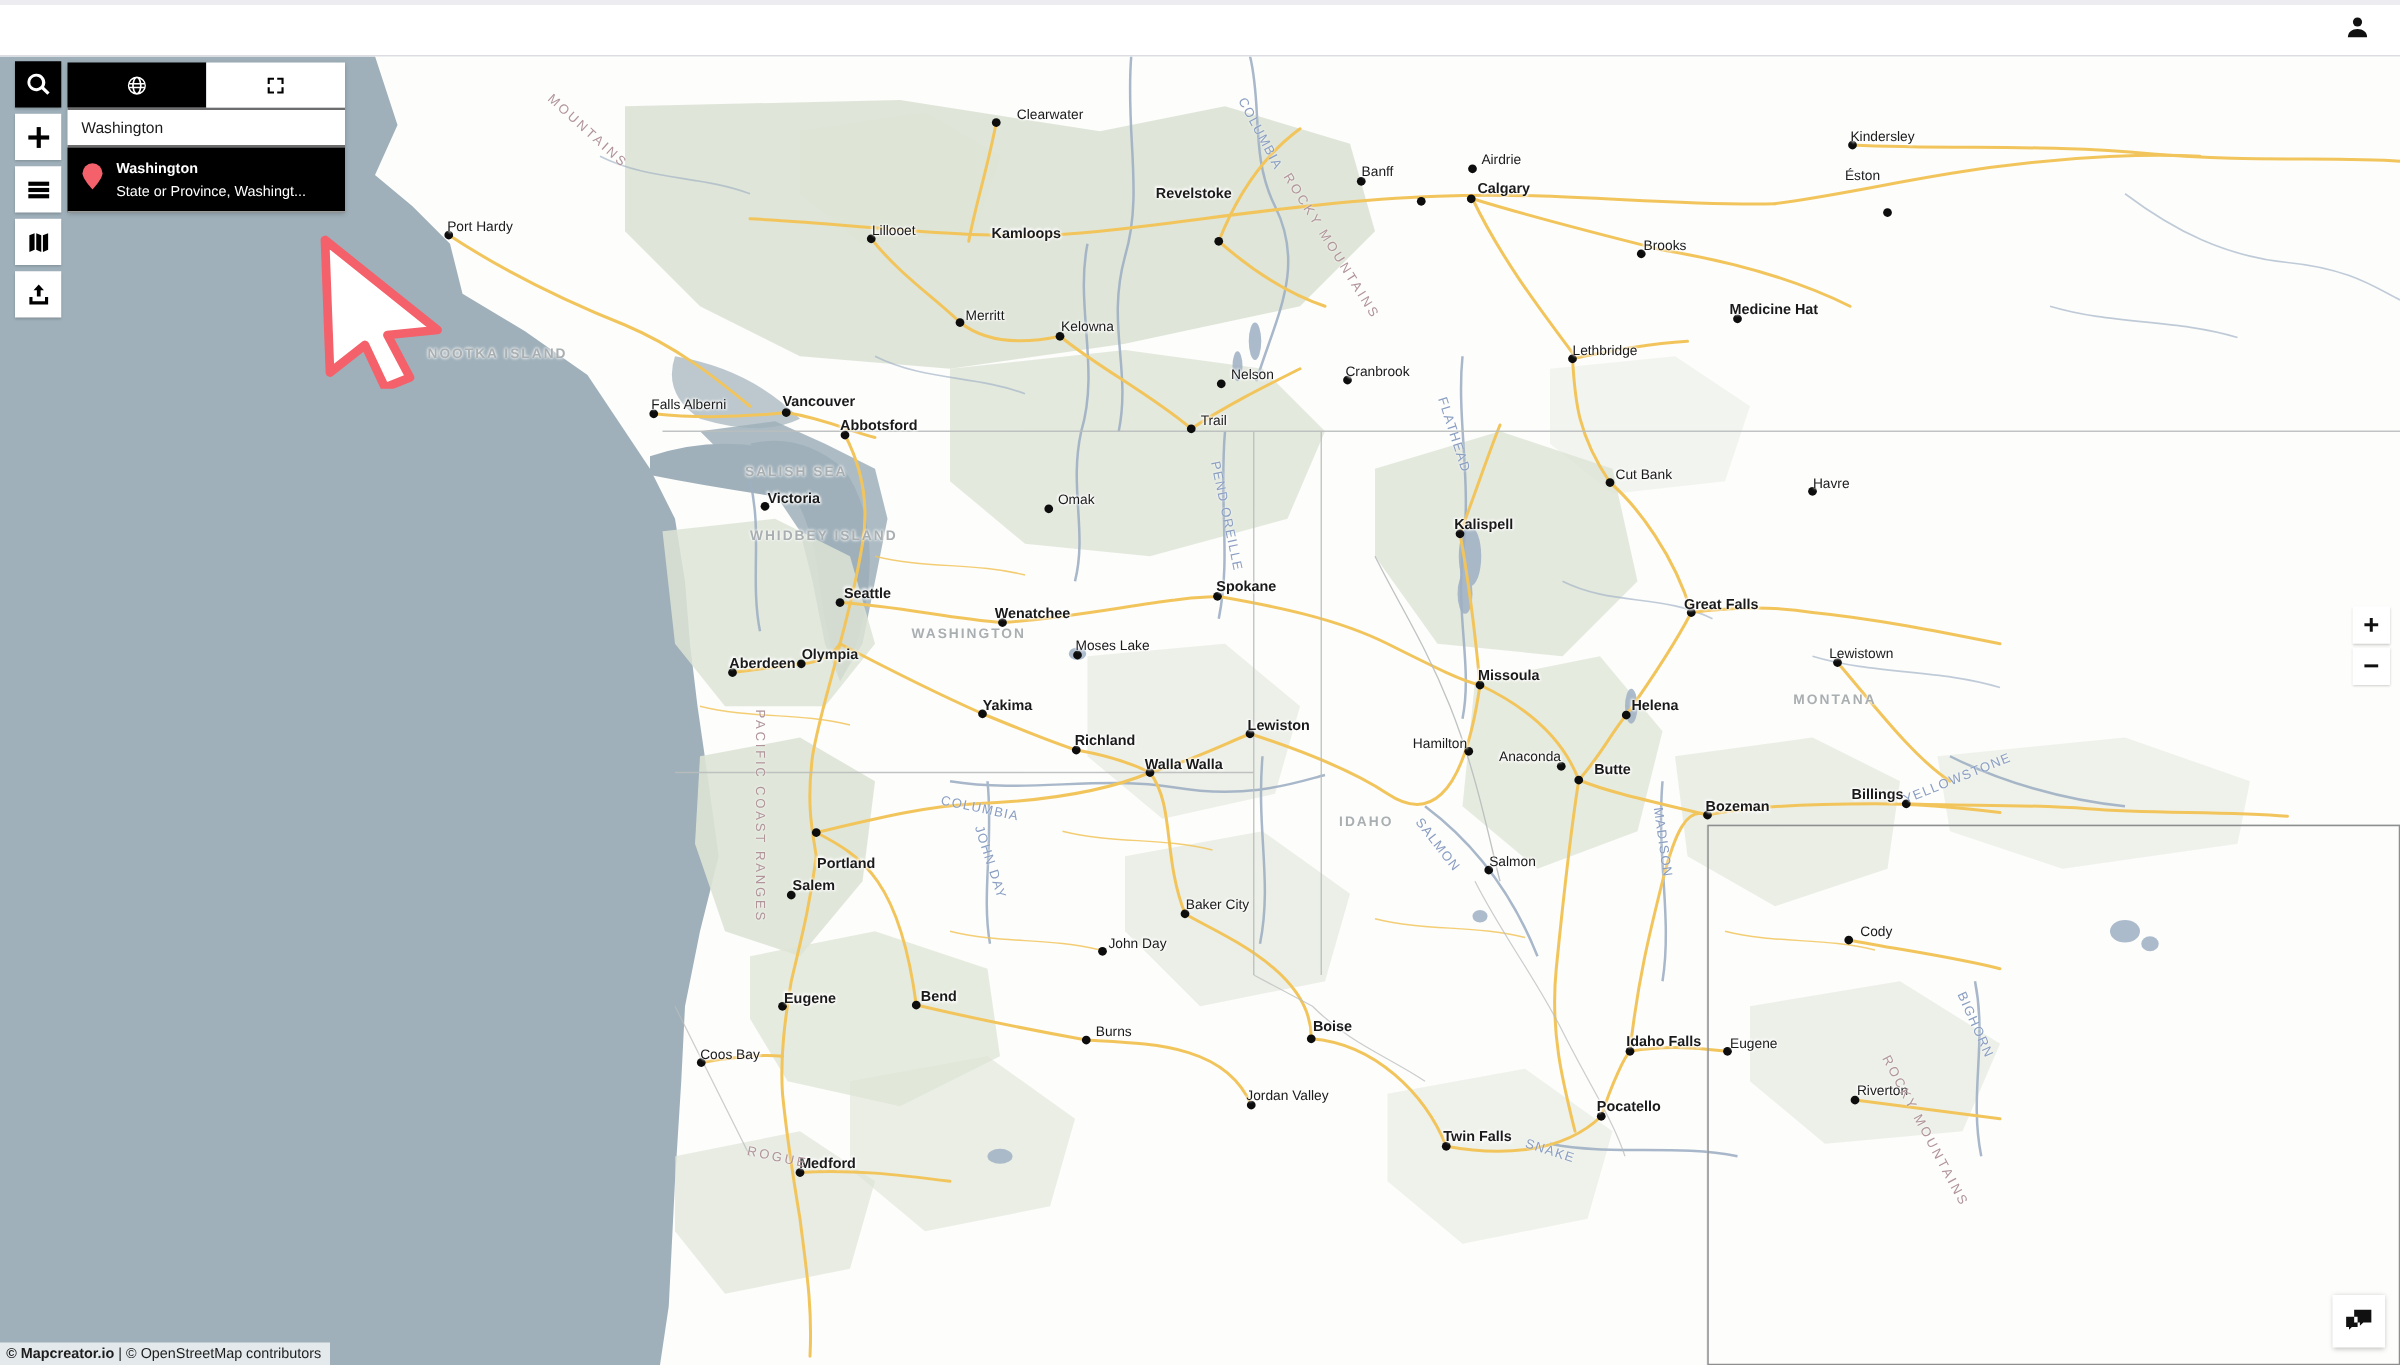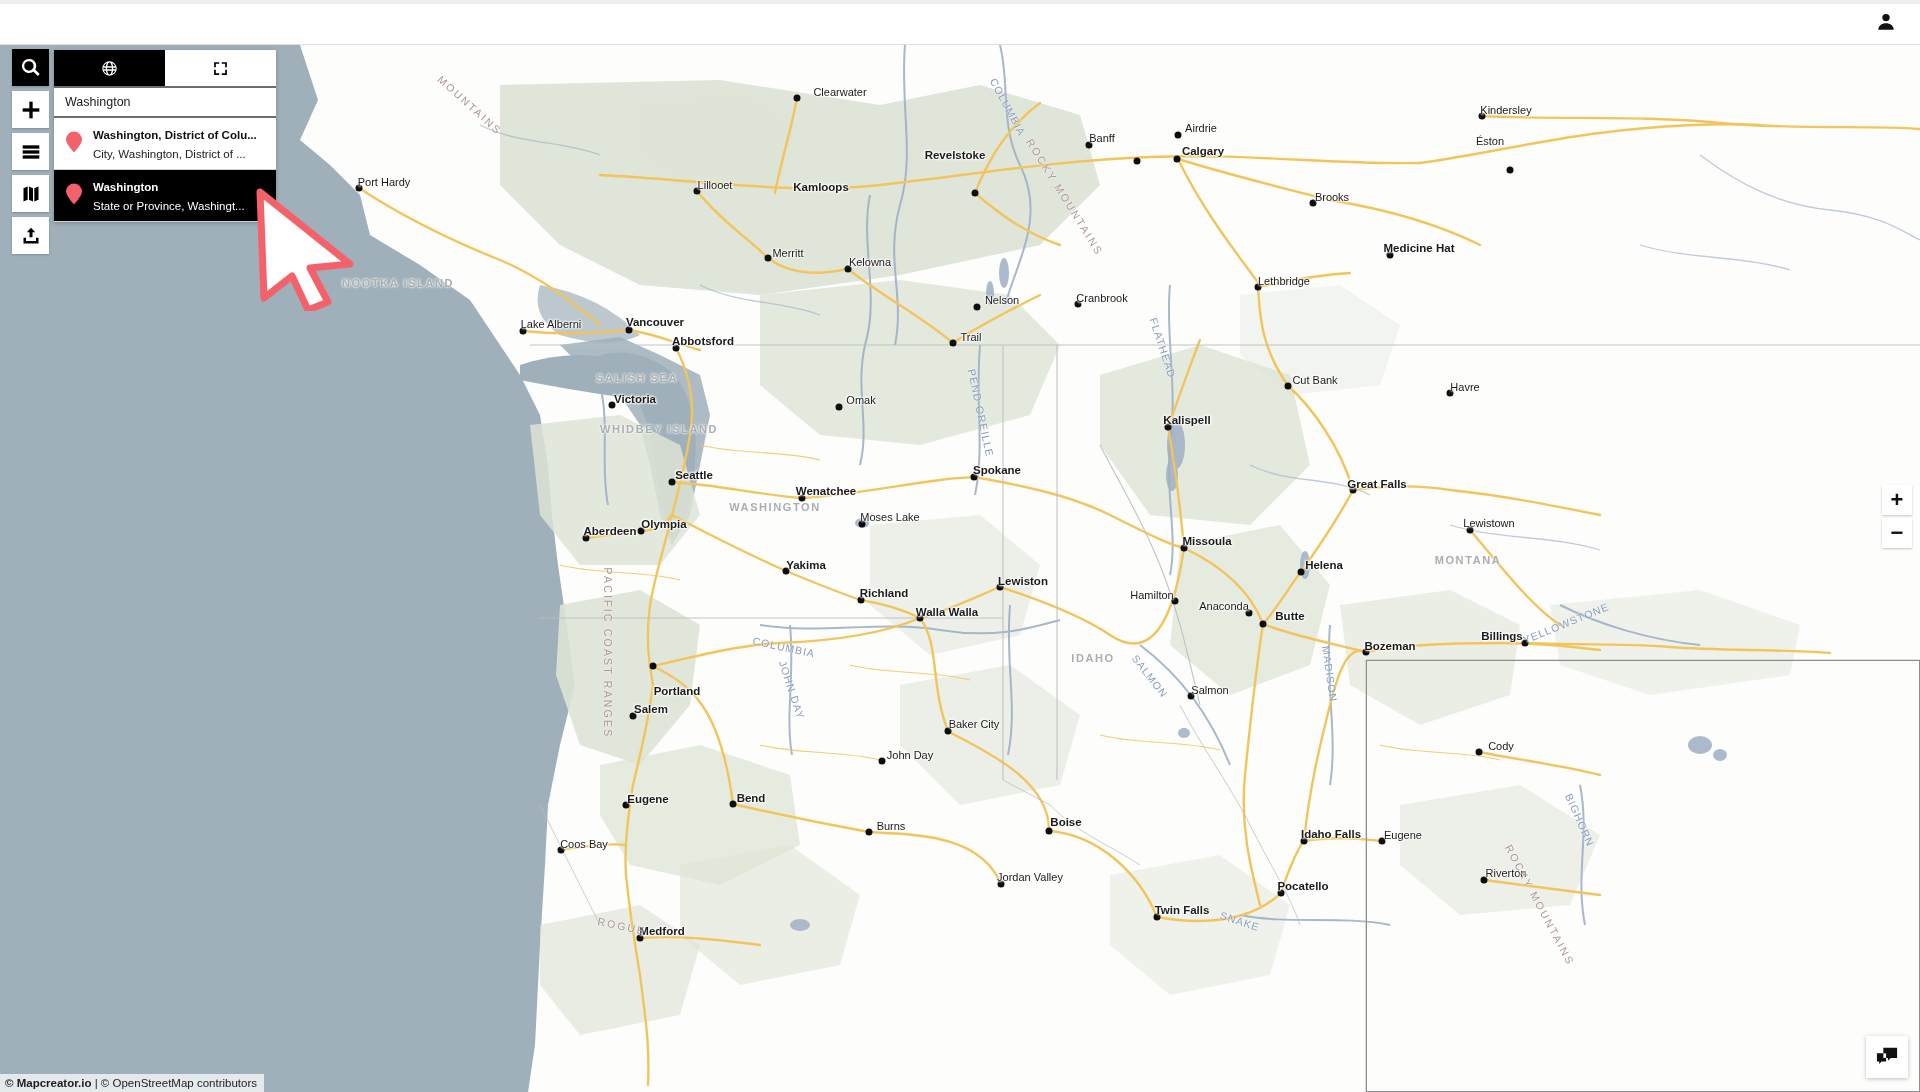--- a/index.html
+++ b/index.html
@@ -408,21 +408,21 @@
         <div class="lbl city small" style="left: 870px; top: 217px;">Kelowna</div>
         <div class="dot" style="left: 1258px; top: 242px;"></div>
         <div class="lbl city small" style="left: 1284px; top: 236px;">Lethbridge</div>
         <div class="dot" style="left: 977px; top: 262px;"></div>
         <div class="lbl city small" style="left: 1002px; top: 255px;">Nelson</div>
         <div class="dot" style="left: 1078px; top: 259px;"></div>
         <div class="lbl city small" style="left: 1102px; top: 253px;">Cranbrook</div>
         <div class="dot" style="left: 953px; top: 298px;"></div>
         <div class="lbl city small" style="left: 971px; top: 292px;">Trail</div>
         <div class="dot" style="left: 523px; top: 286px;"></div>
-        <div class="lbl city small" style="left: 551px; top: 279px;">Lake Alberni</div>
+        <div class="lbl city small" style="left: 551px; top: 279px;">Falls Alberni</div>
         <div class="dot" style="left: 629px; top: 285px;"></div>
         <div class="lbl city" style="left: 655px; top: 277px;">Vancouver</div>
         <div class="dot" style="left: 676px; top: 303px;"></div>
         <div class="lbl city" style="left: 703px; top: 296px;">Abbotsford</div>
         <div class="dot" style="left: 1288px; top: 341px;"></div>
         <div class="lbl city small" style="left: 1309px; top: 335px; padding-left: 12px;">Cut Bank</div>
         <div class="dot" style="left: 1450px; top: 348px;"></div>
         <div class="lbl city small" style="left: 1465px; top: 342px;">Havre</div>
         <div class="dot" style="left: 612px; top: 360px;"></div>
         <div class="lbl city" style="left: 635px; top: 354px;">Victoria</div>
@@ -595,31 +595,20 @@
           <path d="M18.6 13.8H21V21h-7.2v-2.4h4.8z"></path>
         </svg>
       </div>
     </div>
 
     <div class="search-input-wrap">
       <input class="search-input" type="text" value="Washington" style="">
     </div>
 
     <div class="result-list">
-      <div class="result-item">
-        <span class="pin">
-          <svg width="20" height="22" viewBox="0 0 20 22">
-            <path d="M10 21.5C10 21.5 2 13.1 2 8.6A8 8 0 0118 8.6C18 13.1 10 21.5 10 21.5z" fill="#f4616a"></path>
-          </svg>
-        </span>
-        <span class="r-text">
-          <span class="r-title">Washington, District of Colu...</span><br>
-          <span class="r-sub">City, Washington, District of ...</span>
-        </span>
-      </div>
       <div class="result-item selected">
         <span class="pin">
           <svg width="20" height="22" viewBox="0 0 20 22">
             <path d="M10 21.5C10 21.5 2 13.1 2 8.6A8 8 0 0118 8.6C18 13.1 10 21.5 10 21.5z" fill="#f4616a"></path>
           </svg>
         </span>
         <span class="r-text">
           <span class="r-title">Washington</span><br>
           <span class="r-sub">State or Province, Washingt...</span>
         </span>

